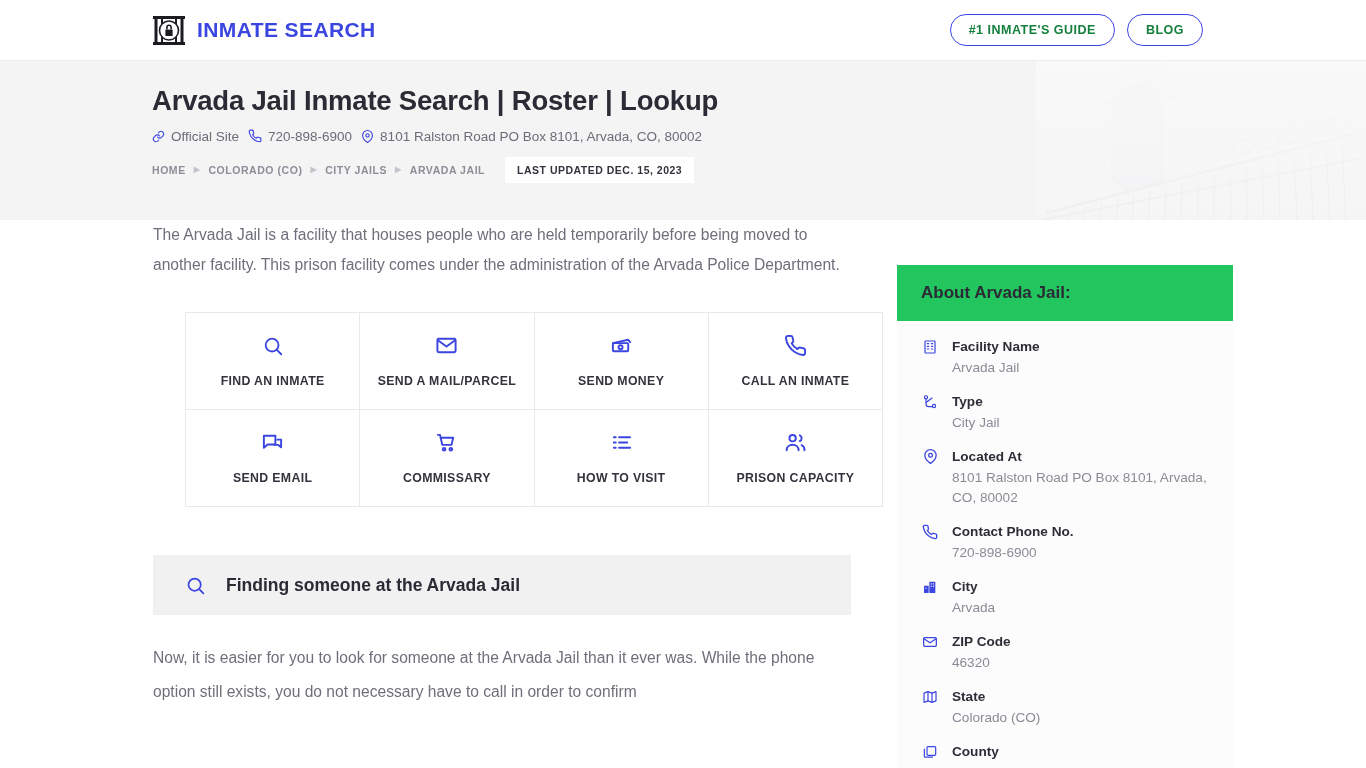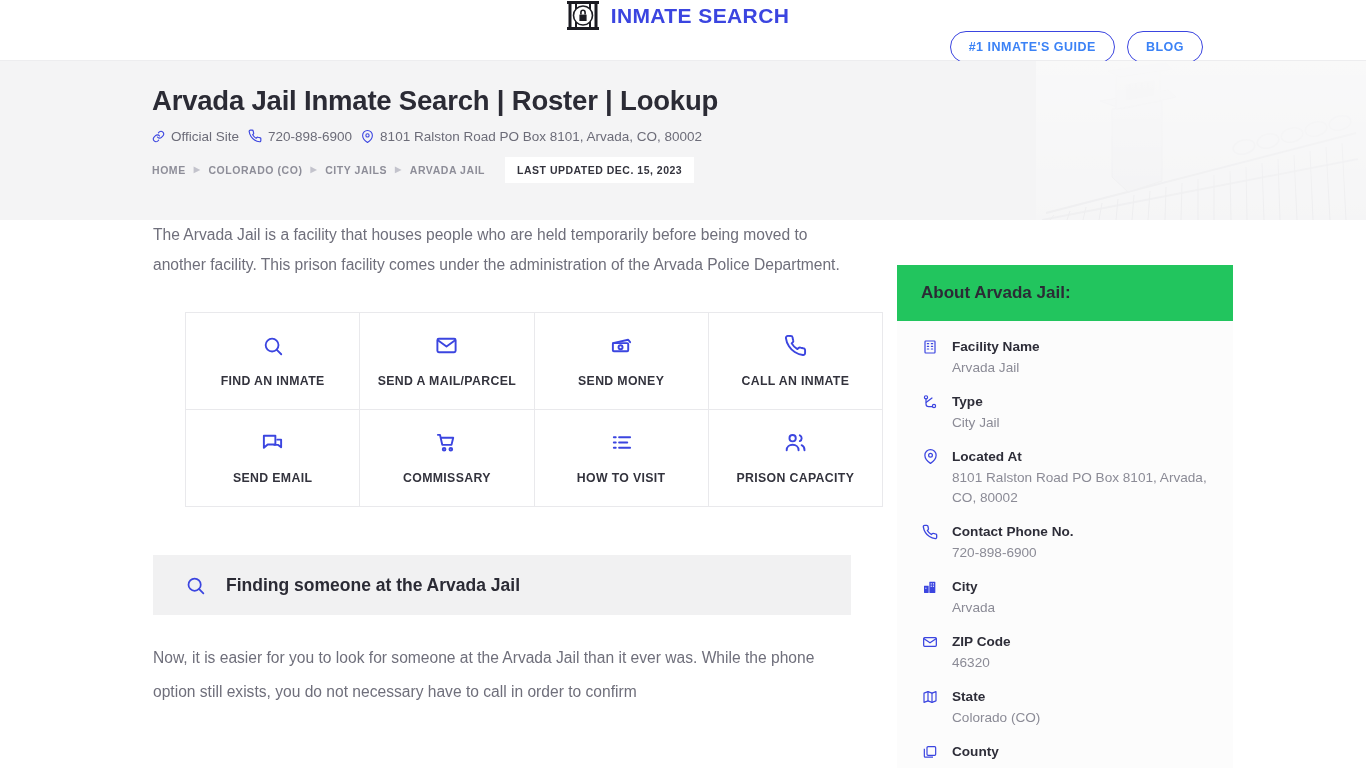--- a/index.html
+++ b/index.html
@@ -15,21 +15,20 @@
 
   
   .topbar {
     height: 61px;
     background: #ffffff;
     border-bottom: 1px solid #ededef;
     display: flex;
     align-items: center;
     padding: 0 163px 0 152px;
     position: relative;
-    flex-direction: column;
   }
   .brand {
     display: flex;
     align-items: center;
     gap: 11px;
     text-decoration: none;
   }
   .brand-logo {
     width: 34px;
     height: 31px;
@@ -43,21 +42,21 @@
     white-space: nowrap;
   }
   .nav-right {
     margin-left: auto;
     display: flex;
     align-items: center;
     gap: 12px;
   }
   .pill {
     border: 1.4px solid #3b45e0;
-    color: #3b82f6;
+    color: #15803d;
     border-radius: 40px;
     font-size: 12.5px;
     font-weight: bold;
     letter-spacing: .5px;
     padding: 8px 18px;
     background: transparent;
     cursor: pointer;
     white-space: nowrap;
     font-family: "Liberation Sans", sans-serif;
   }

